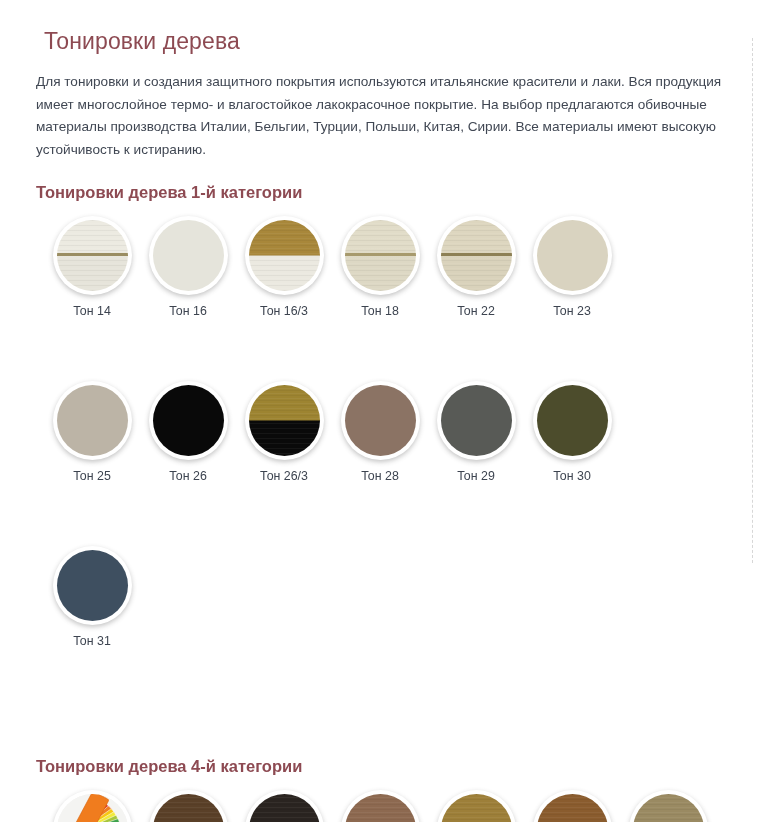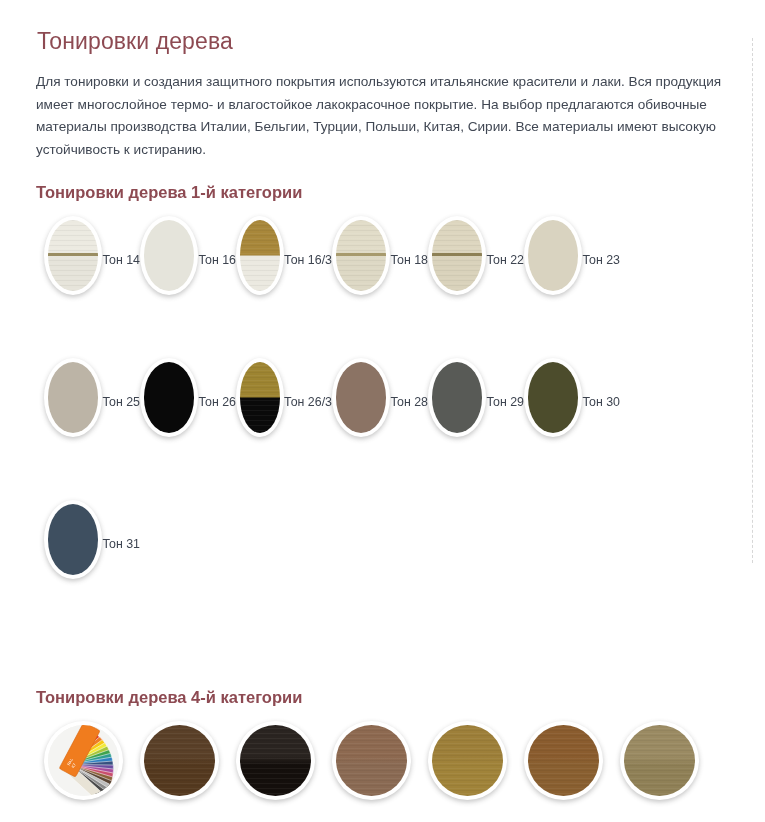--- a/index.html
+++ b/index.html
@@ -27,21 +27,21 @@
     left: 752px;
     top: 38px;
     width: 0;
     height: 525px;
     border-left: 1px dashed #d7d7d7;
   }
   h1.page-title {
     font-size: 23px;
     font-weight: normal;
     color: #8d4a52;
-    margin: 8px 0 16px 1px;
+    margin: 8px 0 16px 8px;
     letter-spacing: 0.1px;
   }
   p.intro {
     font-size: 13.6px;
     line-height: 22.5px;
     color: #404753;
     margin: 0 0 22px 0;
     max-width: 712px;
   }
   h2.section-title {
@@ -52,21 +52,21 @@
   }
   .swatch-row {
     display: flex;
     margin: 0 0 6px 0;
     padding-left: 8px;
   }
   .swatch-cell {
     width: 96px;
     margin-right: 0;
     display: flex;
-    flex-direction: row;
+    flex-direction: column;
     align-items: center;
     text-align: center;
   }
   .swatch {
     width: 79px;
     height: 79px;
     border-radius: 50%;
     background: #ffffff;
     padding: 4px;
     box-sizing: border-box;

